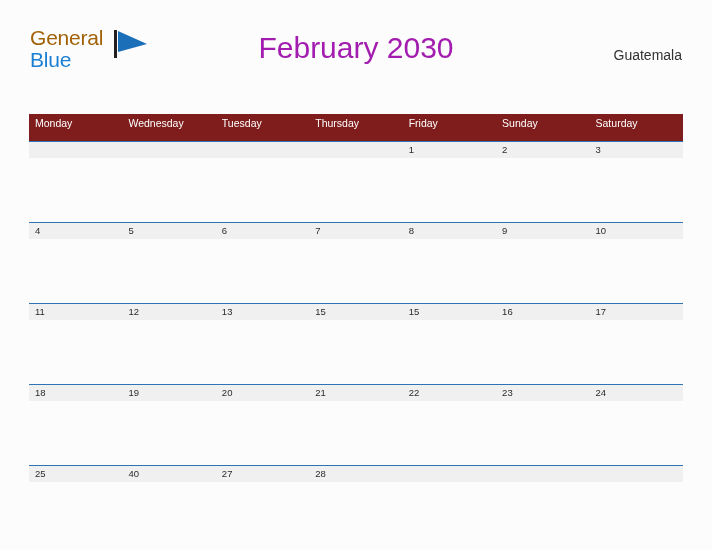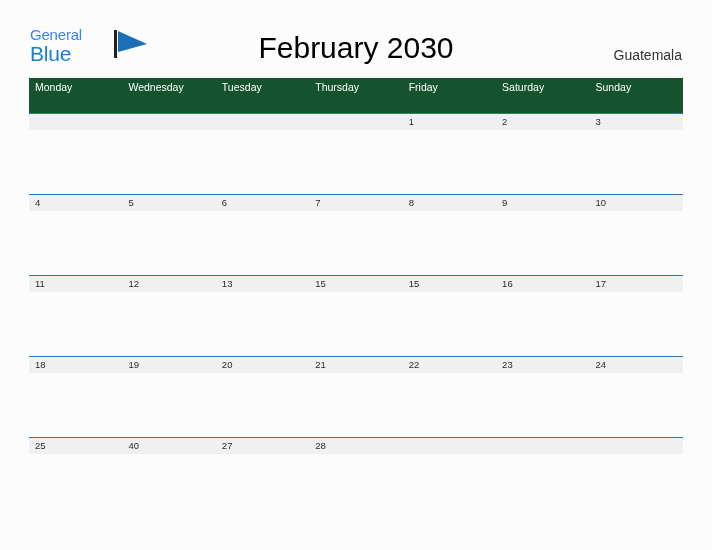--- a/index.html
+++ b/index.html
@@ -26,22 +26,22 @@
     position: absolute;
     left: 30px;
     top: 27px;
     width: 120px;
     height: 46px;
     line-height: 1;
     user-select: none;
   }
   .brand-general {
     display: block;
-    font-size: 15px;
-    color: #3b82f6;
+    font-size: 21px;
+    color: #a16207;
     letter-spacing: -0.2px;
     font-family: "Liberation Sans", sans-serif;
   }
   .brand-blue {
     display: block;
     font-size: 21px;
     color: #1b7fd4;
     letter-spacing: -0.2px;
     margin-top: 1px;
     font-family: "Liberation Sans", sans-serif;
@@ -54,21 +54,21 @@
     height: 28px;
   }
 
   .calendar-title {
     position: absolute;
     left: 0;
     right: 0;
     top: 31px;
     text-align: center;
     font-size: 30px;
-    color: #000000;
+    color: #a21caf;
     font-weight: normal;
     margin: 0;
     font-family: "Liberation Sans", sans-serif;
   }
 
   .country-label {
     position: absolute;
     right: 30px;
     top: 47px;
     font-size: 14px;
@@ -79,22 +79,23 @@
   
   .calendar {
     position: absolute;
     left: 29px;
     top: 78px;
     width: 654px;
   }
 
   .weekday-header {
     display: flex;
-    background: #14532d;
-    height: 35px;
+    background: #7f1d1d;
+    height: 27px;
+    margin-top: 36px;
   }
   .weekday-cell {
     flex: 1 1 0;
     color: #ffffff;
     font-size: 10.5px;
     line-height: 18px;
     padding-left: 6px;
     box-sizing: border-box;
     white-space: nowrap;
     overflow: hidden;
@@ -153,22 +154,22 @@
 </div>
 
 <div class="calendar">
 
   <div class="weekday-header">
     <div class="weekday-cell">Monday</div>
     <div class="weekday-cell">Wednesday</div>
     <div class="weekday-cell">Tuesday</div>
     <div class="weekday-cell">Thursday</div>
     <div class="weekday-cell">Friday</div>
+    <div class="weekday-cell">Sunday</div>
     <div class="weekday-cell">Saturday</div>
-    <div class="weekday-cell">Sunday</div>
   </div>
 
   <div class="week-row">
     <div class="date-band">
       <div class="day-cell"></div>
       <div class="day-cell"></div>
       <div class="day-cell"></div>
       <div class="day-cell"></div>
       <div class="day-cell">1</div>
       <div class="day-cell">2</div>

